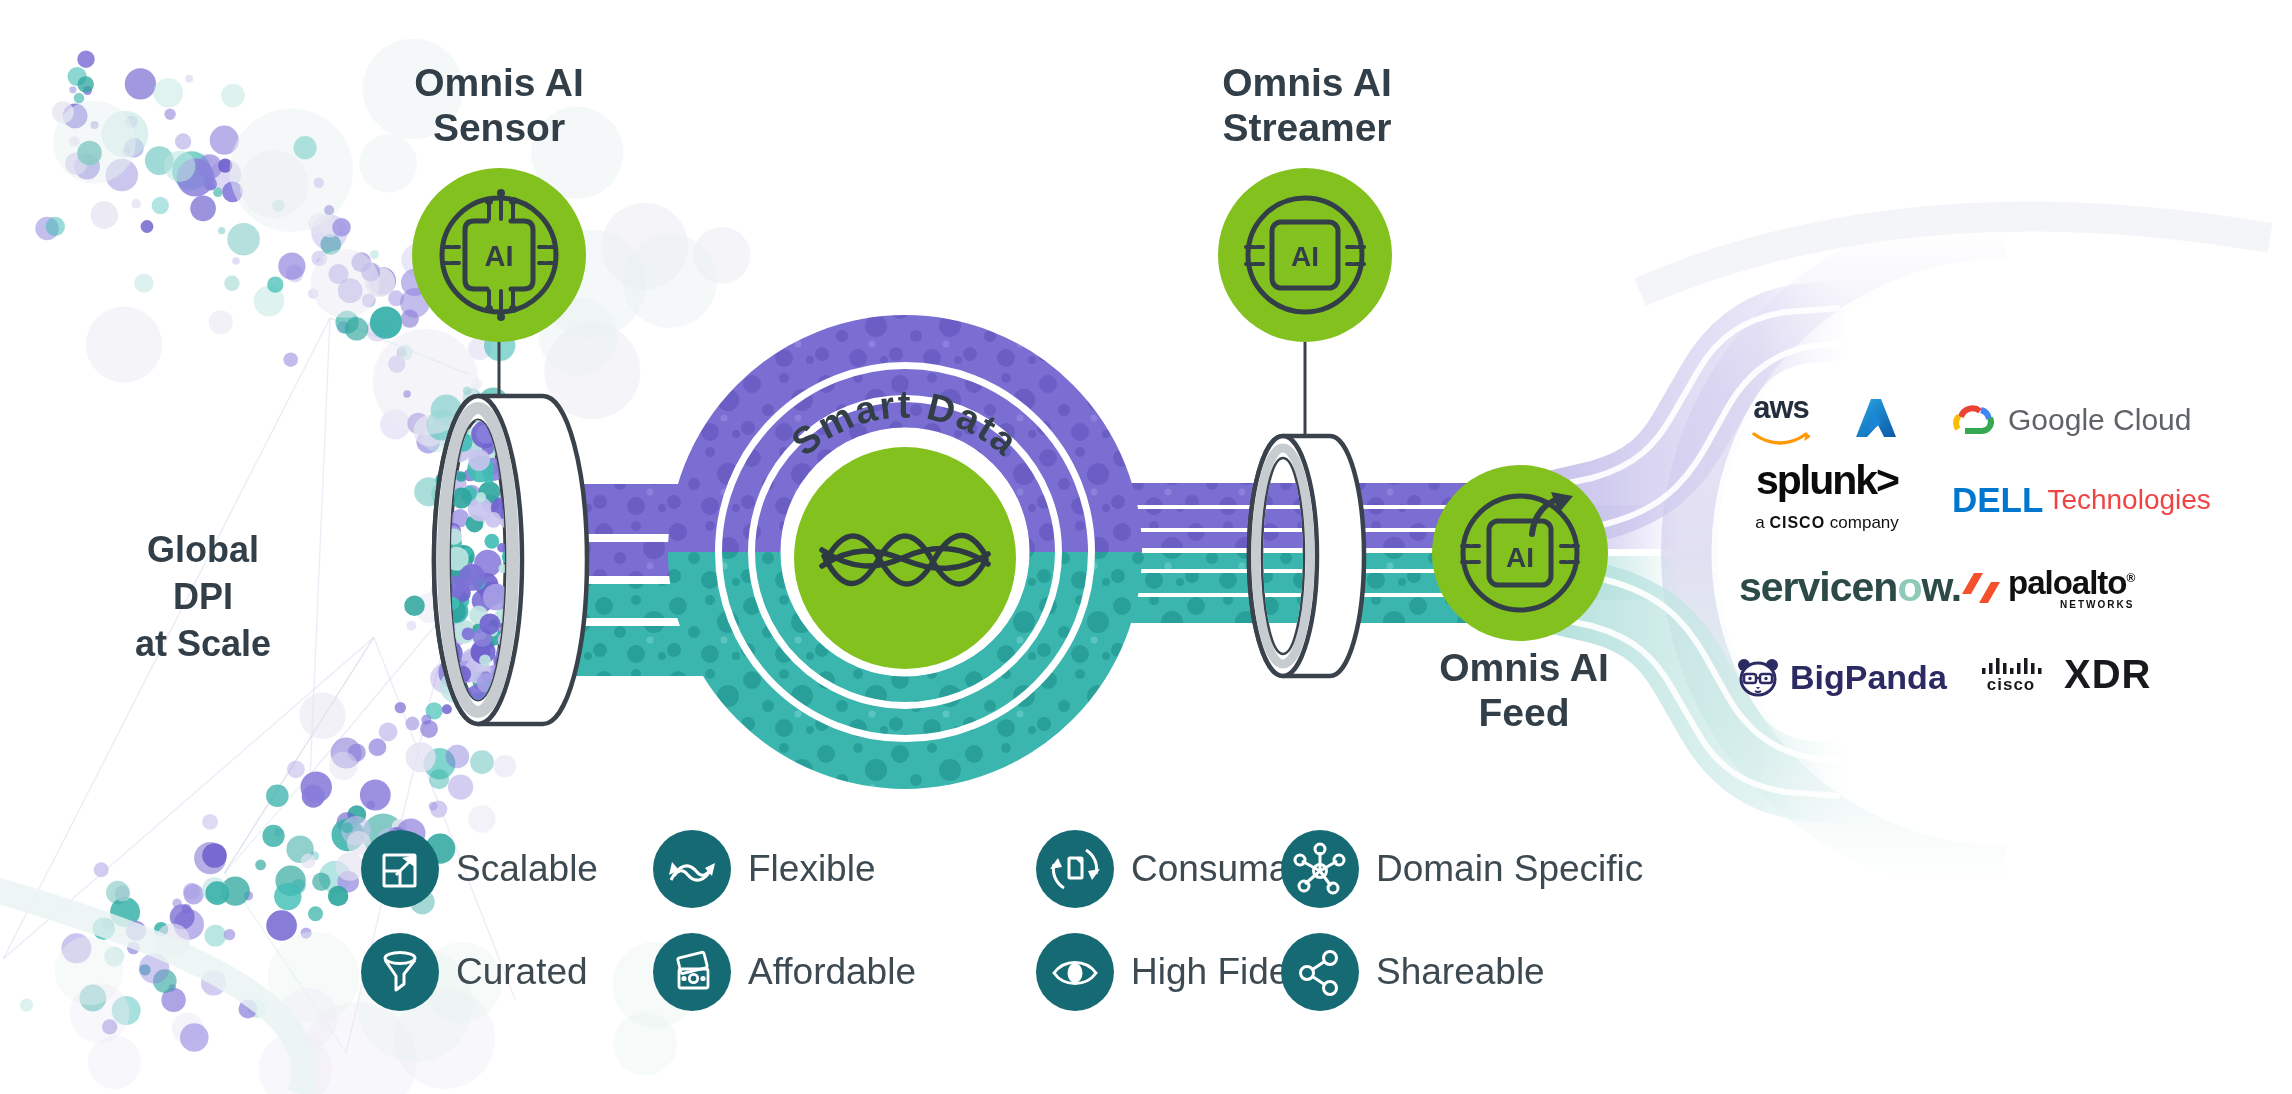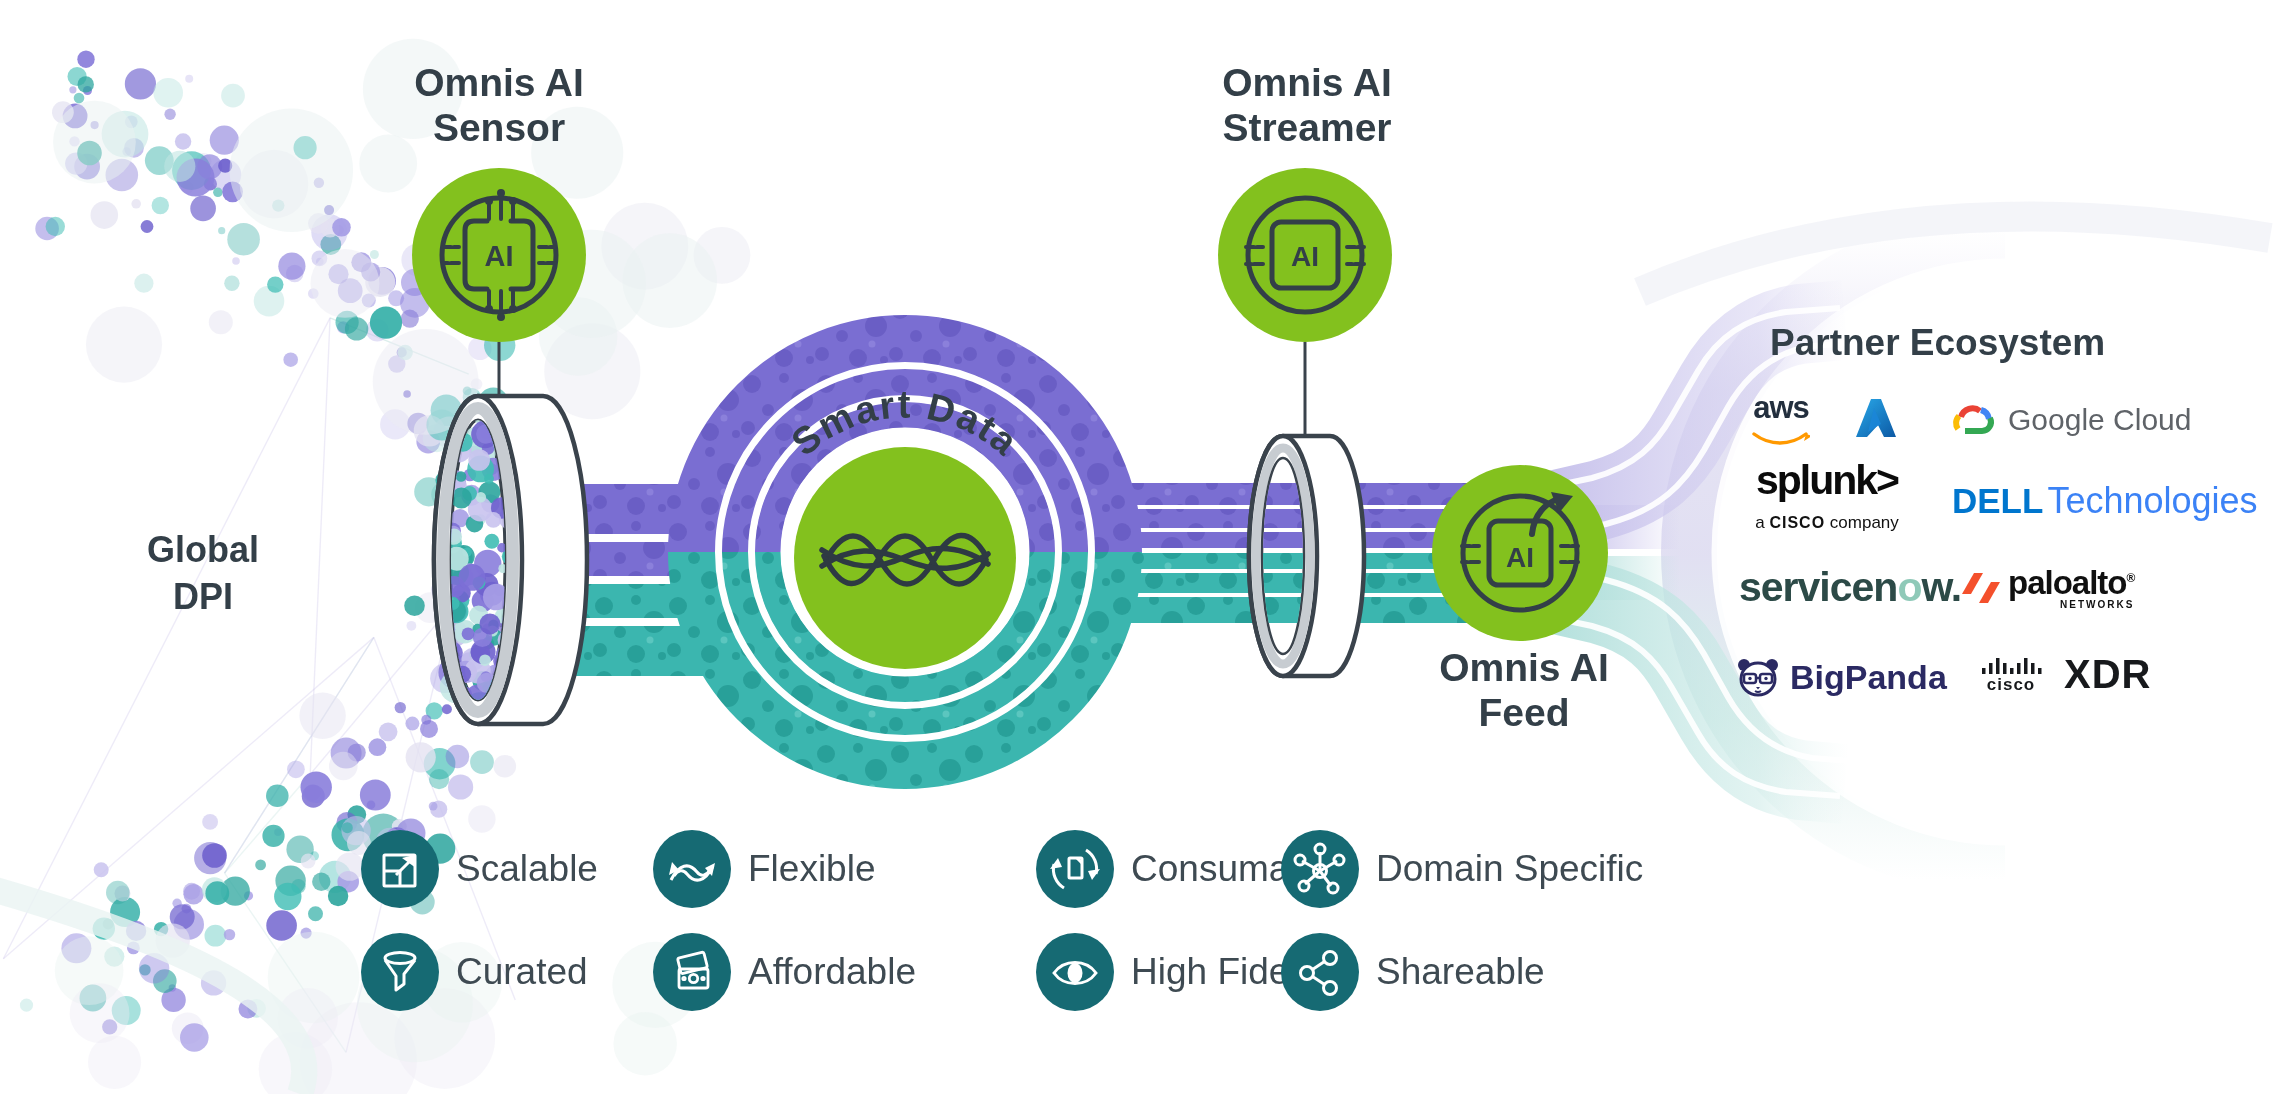--- a/index.html
+++ b/index.html
@@ -14,21 +14,21 @@
   
   .logo{position:absolute;display:flex;align-items:center;gap:10px;white-space:nowrap;}
   .aws-text{font-weight:700;font-size:31px;color:#232F3E;letter-spacing:-1px;line-height:.8;}
   .aws-wrap{display:flex;flex-direction:column;align-items:center;}
   .google-text{font-size:30px;color:#5F6368;font-weight:400;}
   .splunk-wrap{display:flex;flex-direction:column;align-items:center;}
   .splunk-text{font-weight:800;font-size:41px;color:#0B0B0B;letter-spacing:-2px;line-height:1;}
   .splunk-sub{font-size:17px;color:#111;margin-top:2px;}
   .splunk-sub b{font-weight:800;letter-spacing:1px;font-size:16px;}
   .dell-bold{font-weight:800;font-size:35px;color:#0076CE;letter-spacing:0px;}
-  .dell-rest{font-weight:300;font-size:36px;color:#3b82f6;margin-left:2px;}
+  .dell-rest{font-weight:300;font-size:28px;color:#ef4444;margin-left:2px;}
   .snow-text{font-weight:700;font-size:41px;color:#2C4A47;letter-spacing:-1px;margin-left:41px;}
   .snow-o{color:#8FC9B8;}
   .palo-stack{display:flex;flex-direction:column;align-items:flex-end;line-height:1;}
   .palo-text{font-weight:800;font-size:33px;color:#101010;letter-spacing:-1px;}
   .palo-reg{font-size:12px;vertical-align:super;}
   .palo-sub{font-size:10px;font-weight:700;letter-spacing:2px;color:#101010;margin-top:1px;}
   .bp-text{font-weight:700;font-size:34px;color:#2B2A63;}
   .cisco-stack{display:flex;flex-direction:column;align-items:center;line-height:1;}
   .cisco-word{font-weight:700;font-size:17px;color:#17191C;letter-spacing:1px;}
   .xdr-text{font-weight:700;font-size:40px;color:#17191C;letter-spacing:1px;margin-left:22px;}
@@ -717,23 +717,23 @@
     <div>Omnis AI</div>
     <div>Streamer</div>
   </div>
   <div class="node-label" style="left:1524px;top:645px;">
     <div>Omnis AI</div>
     <div>Feed</div>
   </div>
   <div class="global-label" style="left:68px;top:487px;">
     <div>Global</div>
     <div>DPI</div>
-  </div>
-
-  <div class="partner-title" style="left:1770px;top:322px;">Partner Ecosystem</div>
+    <div>at Scale</div>
+  </div>
+
 
   <div class="logo aws-wrap" style="left:1752px;top:396px;">
     <span class="aws-text">aws</span>
     <svg width="58" height="16">
       <path d="M 2,3 C 18,15 38,15 54,3" stroke="#FF9900" stroke-width="3.4" fill="none" stroke-linecap="round"></path>
       <path d="M 54,3 l -2,7 l 8,-5 z" fill="#FF9900"></path>
     </svg>
   </div>
 
   <div class="logo" style="left:1854px;top:398px;">

